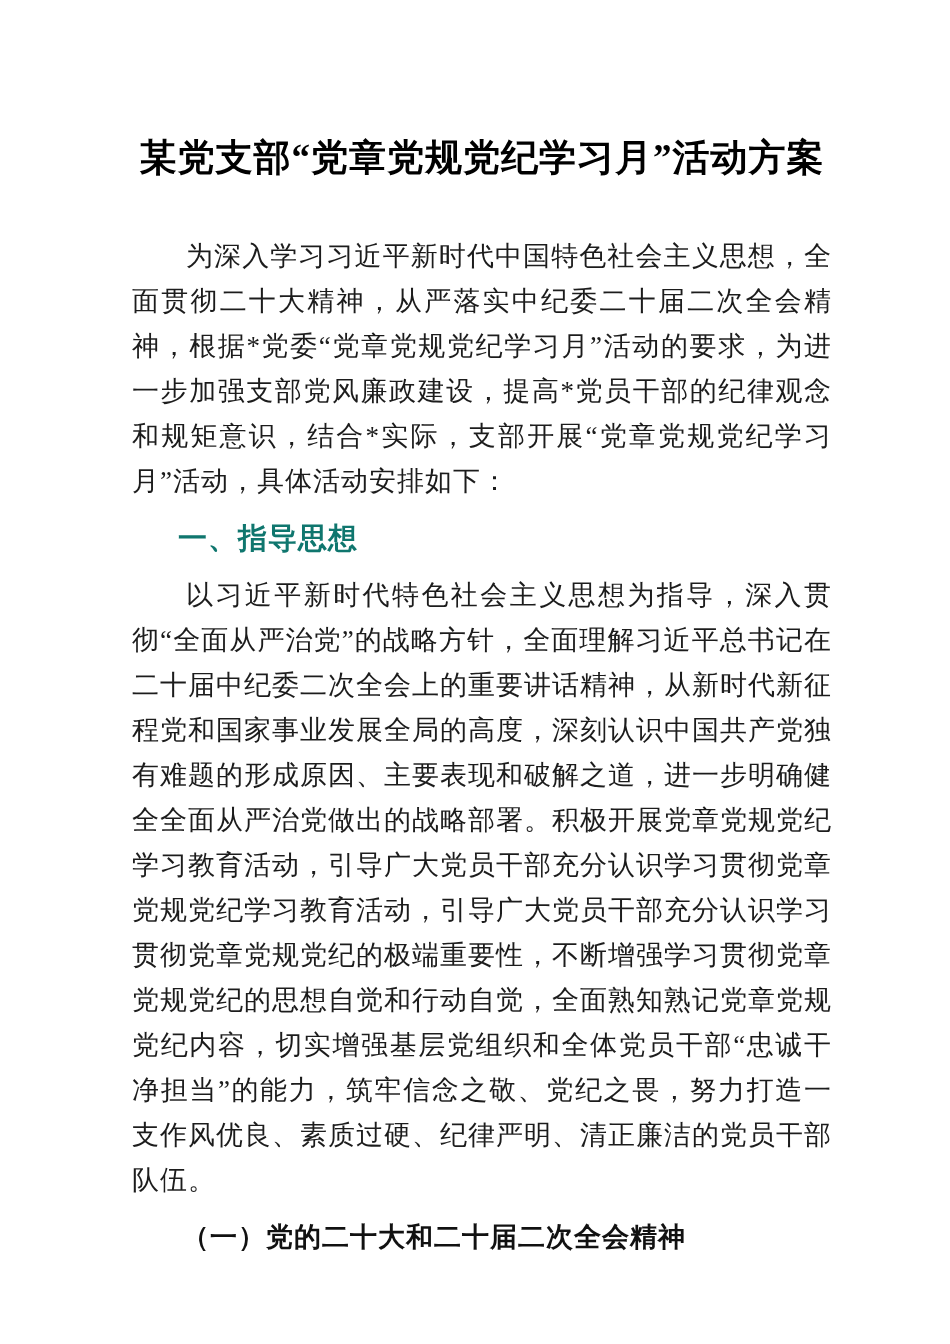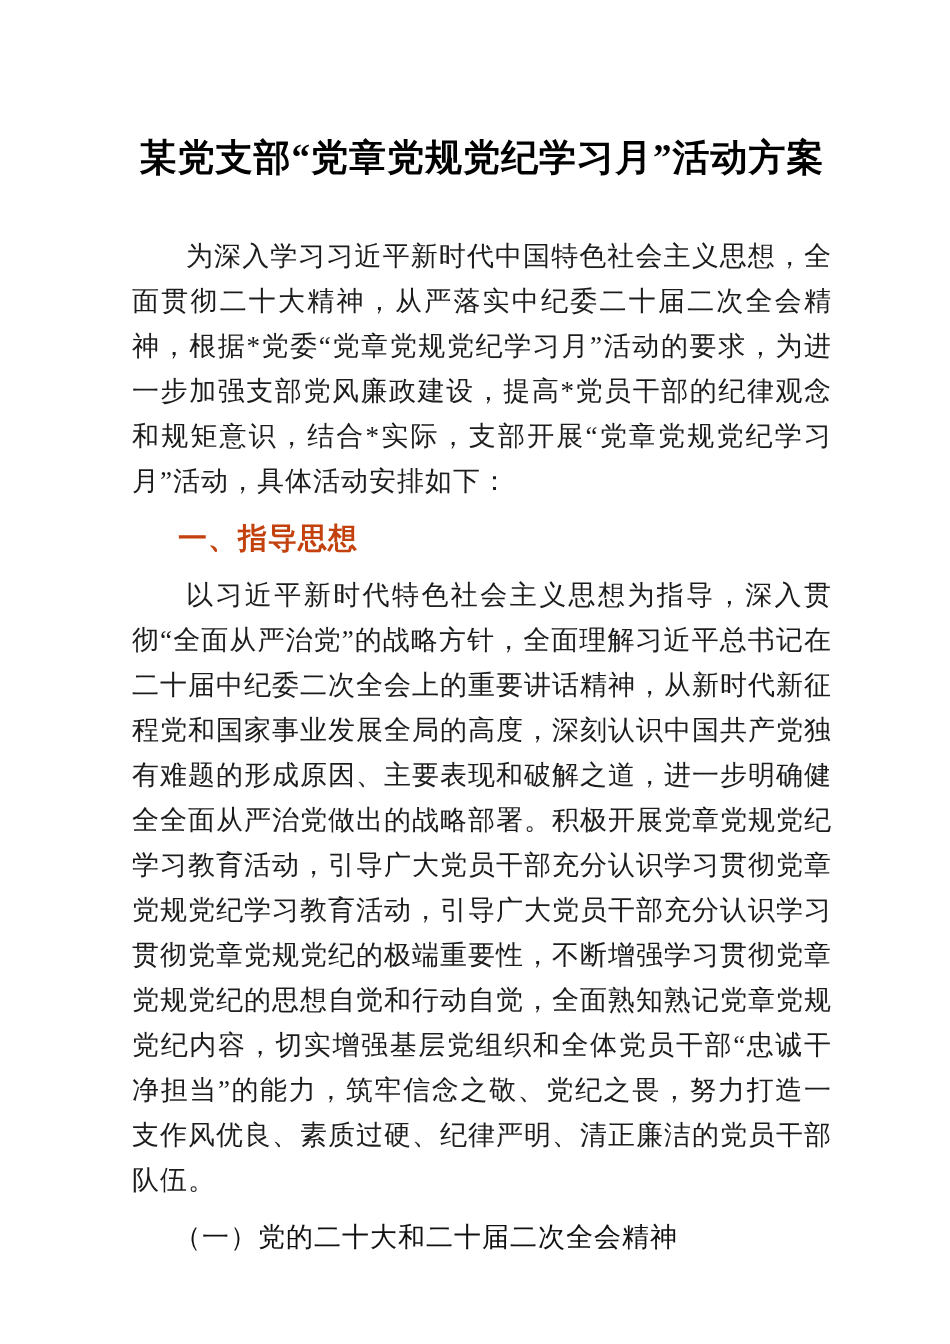--- a/index.html
+++ b/index.html
@@ -38,30 +38,30 @@
     color: #1c1c1c;
     letter-spacing: 1px;
   }
   .section-heading {
     font-family: "Liberation Sans", "DejaVu Sans", sans-serif;
     font-weight: bold;
     font-size: 29px;
     line-height: 45px;
     text-indent: 2em;
     margin: 0;
-    color: #c2410c;
+    color: #0f766e;
     letter-spacing: 1px;
   }
   .sub-heading {
     font-family: "Liberation Serif", "DejaVu Serif", serif;
-    font-weight: normal;
+    font-weight: bold;
     font-size: 27px;
     line-height: 45px;
     text-indent: 2em;
-    margin: 0;
+    margin: 8px;
     color: #111111;
     letter-spacing: 1px;
   }
 </style>
 </head>
 <body>
 
 <div class="page">
   <h1 class="doc-title">某党支部“党章党规党纪学习月”活动方案</h1>
 

